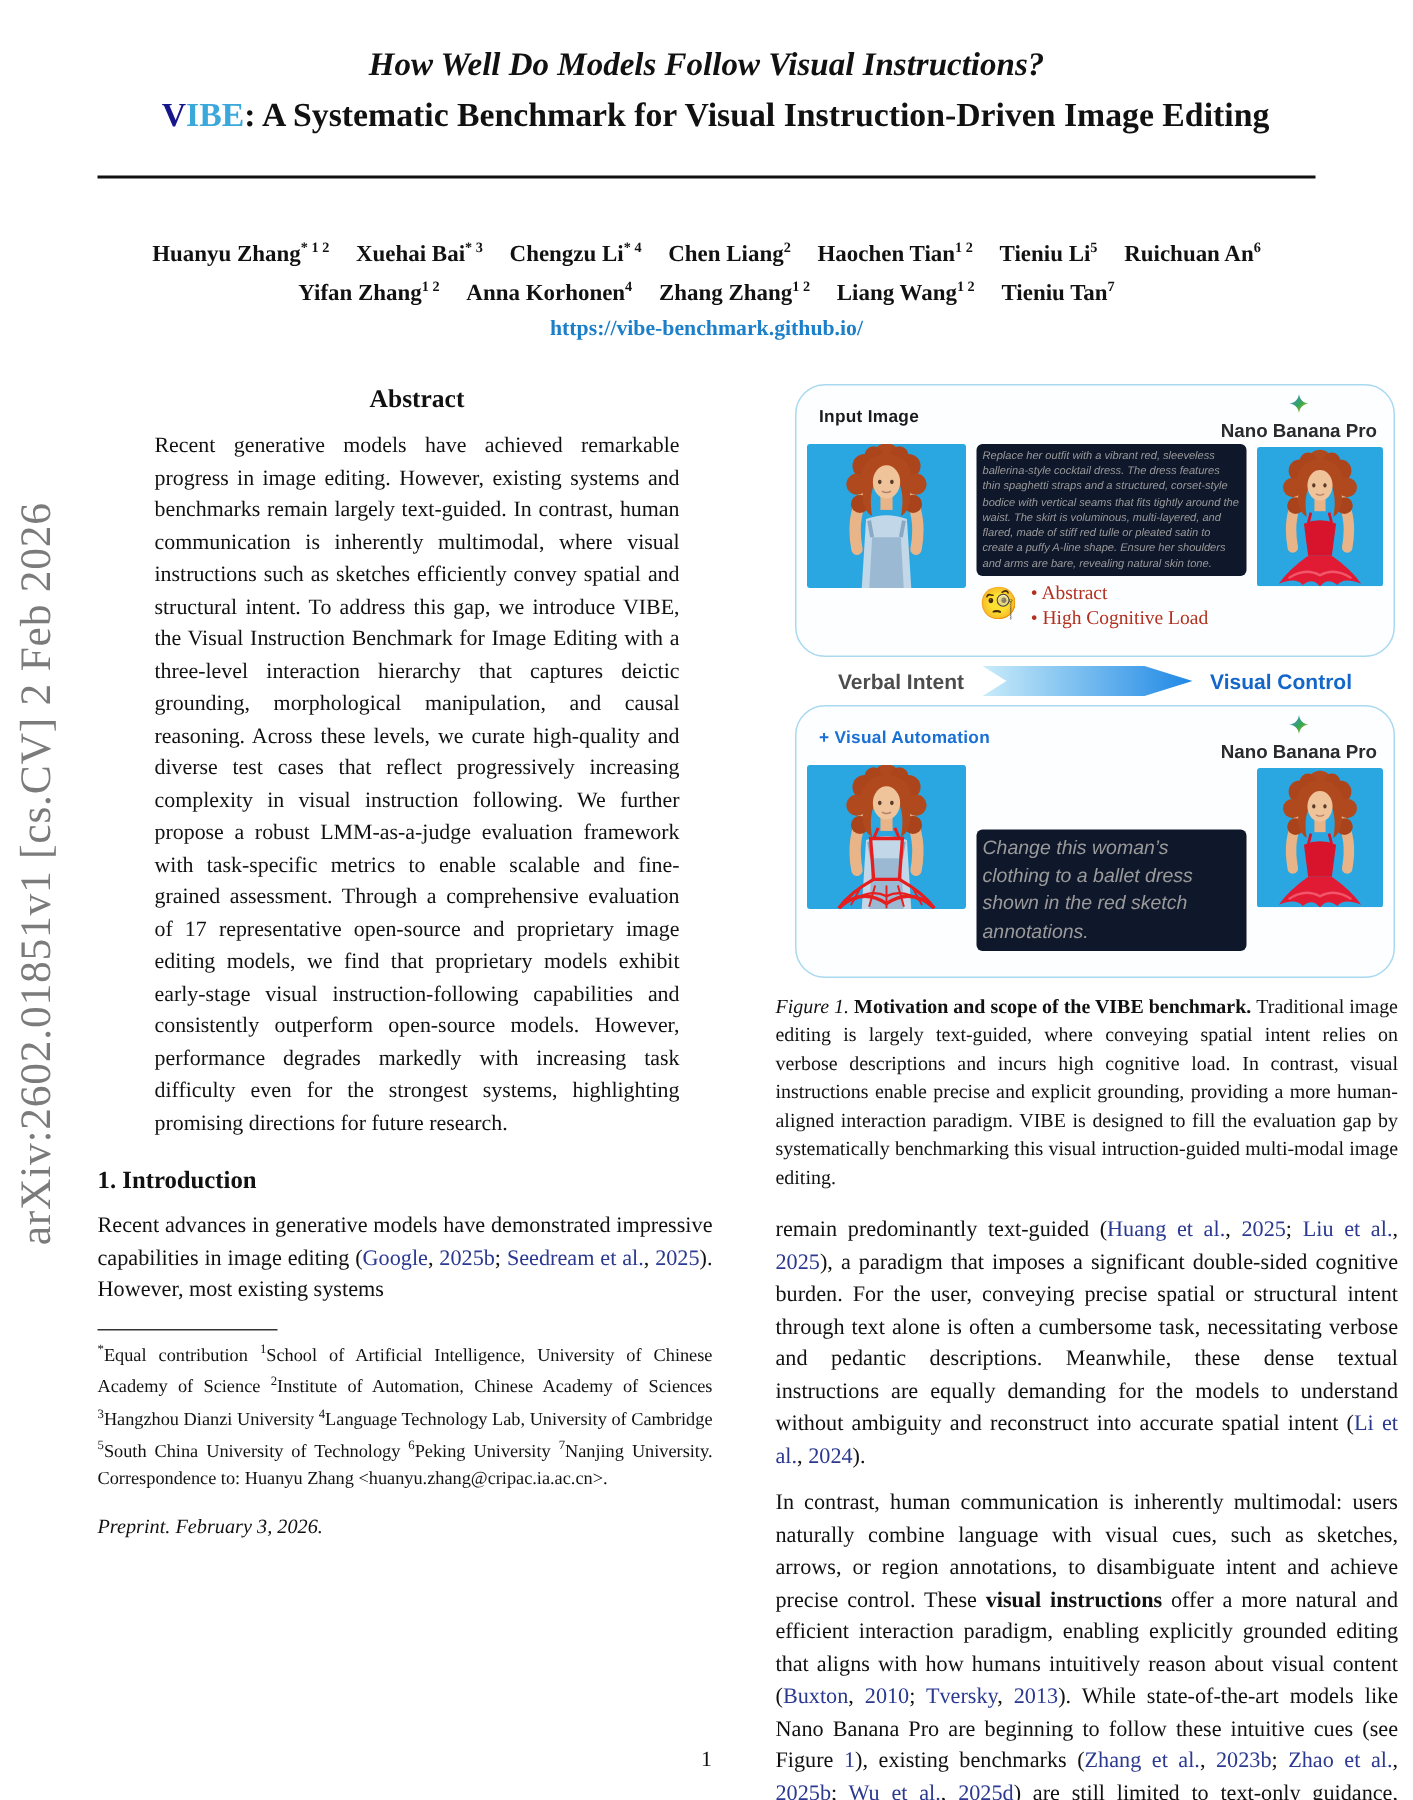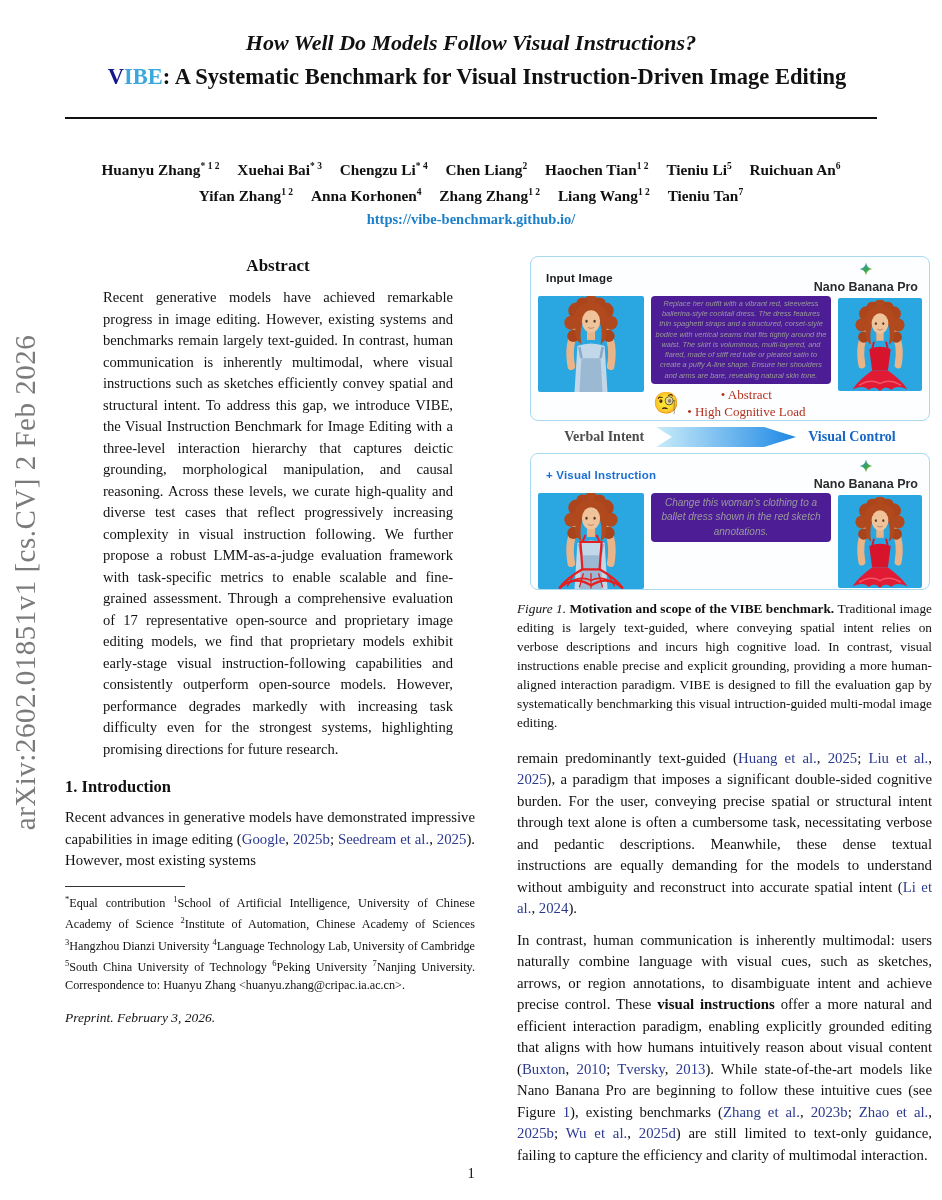--- a/index.html
+++ b/index.html
@@ -51,45 +51,44 @@
   .seg-bold{font-weight:bold;}
   .seg-italic{font-style:italic;}
   sup.seg-sup{font-size:9px;}
   .footnote-rule{width:120px;border-top:1.2px solid #333;margin-top:14px;}
   .footnote{font-size:12.2px;line-height:17.6px;text-align:justify;margin-top:4px;}
   .footnote sup.seg-sup{font-size:8.5px;}
   .preprint{font-style:italic;font-size:13.5px;margin-top:15px;}
   
   .figure{width:400px;margin-left:13px;}
   .panel{
-    position:relative;border:1.6px solid var(--panel-border);border-radius:8px;
-    background:#fdfeff;padding:3px 7px 0;
+    position:relative;border:1.6px solid var(--panel-border);border-radius:20px;
+    background:#fdfeff;padding:3px 7px 17px;
     font-family:"Liberation Sans", sans-serif;
-    text-align:center;
   }
   .panel-head{display:flex;justify-content:space-between;align-items:center;padding:2px 4px 2px 8px;}
   .input-label{font-size:11.5px;font-weight:bold;color:#1b1b1b;letter-spacing:.2px;}
   .input-label.blue{color:#1a6fd4;}
   .model-label{display:flex;align-items:center;gap:4px;font-size:12.5px;font-weight:bold;color:#2b2b2b;flex-direction:column;}
   .panel-body{display:flex;gap:7px;align-items:stretch;}
   .photo{flex:none;border-radius:2px;overflow:hidden;}
   .photo svg{display:block;width:100%;height:100%;}
   .photo-lg{width:106px;height:96px;}
   .photo-sm{width:84px;height:93px;align-self:flex-start;margin-top:2px;}
   .panel-mid{flex:1;display:flex;flex-direction:column;min-width:0;}
-  .instr{font-size:7.4px;line-height:1.38;font-style:italic;color:#9a9a9a;background:#4c1d95;border-radius:4px;padding:3px 4px;}
-  .instr-lg{font-size:10px;line-height:1.45;}
+  .instr{font-size:7.4px;line-height:1.38;font-style:italic;color:#9a9a9a;background:#0f172a;border-radius:4px;padding:3px 4px;}
+  .instr-lg{font-size:13px;line-height:1.45;margin-top:43px;}
   .bullets-row{display:flex;align-items:center;gap:8px;margin-top:auto;padding:2px 0 0 2px;}
   .emoji{font-size:21px;line-height:1;}
   .bullet-list{font-family:"Liberation Serif", serif;font-size:13px;line-height:17px;color:var(--warn-red);}
   .bullet-item::before{content:"• ";color:var(--warn-red);}
   .check-list{font-family:"Liberation Serif", serif;font-size:13px;line-height:18px;color:var(--check-green);margin:auto 0 2px 26px;}
   .check-item .tick{font-family:"Liberation Sans", sans-serif;font-weight:bold;margin-right:7px;}
   
-  .banner{display:flex;align-items:center;justify-content:center;gap:12px;margin:5px 0;font-family:Liberation Serif, serif;}
+  .banner{display:flex;align-items:center;justify-content:center;gap:12px;margin:5px 0;font-family:Liberation Sans, sans-serif;}
   .banner-left{font-size:14px;font-weight:bold;color:#4d4d4d;}
   .banner-right{font-size:14px;font-weight:bold;color:var(--control-blue);}
   .caption{font-size:13.3px;line-height:19px;text-align:justify;hyphens:auto;margin-top:9px;}
   .caption .seg-italic{font-style:italic;}
   .col-right .body-par:first-of-type{margin-top:16px;}
   .page-number{position:absolute;bottom:18px;left:0;width:100%;text-align:center;font-size:14.5px;}
   .hidden-defs{position:absolute;width:0;height:0;overflow:hidden;}
 </style>
 </head>
 <body>
@@ -251,21 +250,21 @@
       <div class="banner">
         <span class="banner-left">Verbal Intent</span>
         <svg width="140" height="22">
           <polygon points="0,1 108,1 140,11 108,21 0,21 16,11" fill="url(#arrow-grad)"></polygon>
         </svg>
         <span class="banner-right">Visual Control</span>
       </div>
 
       <div class="panel">
         <div class="panel-head">
-          <span class="input-label blue">+ Visual Instruction</span>
+          <span class="input-label blue">+ Visual Automation</span>
           <span class="model-label">
             <svg width="14" height="14">
                 <use href="#sym-star"></use>
               </svg>
             <span>Nano Banana Pro</span>
           </span>
         </div>
         <div class="panel-body">
           <div class="photo photo-lg">
             <svg viewBox="0 0 105 100" preserveAspectRatio="xMidYMid slice">

